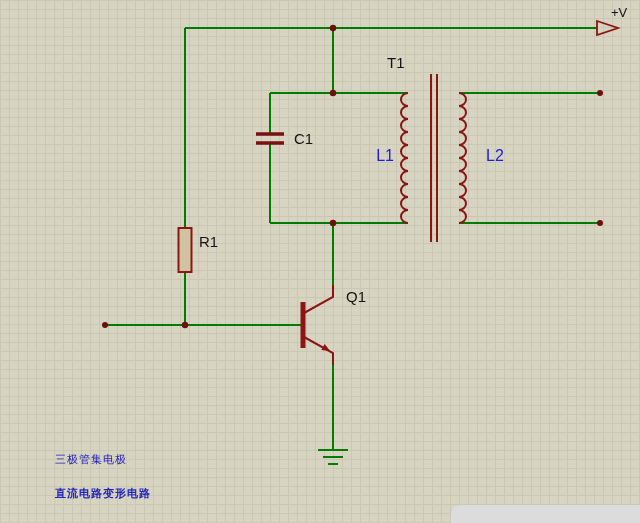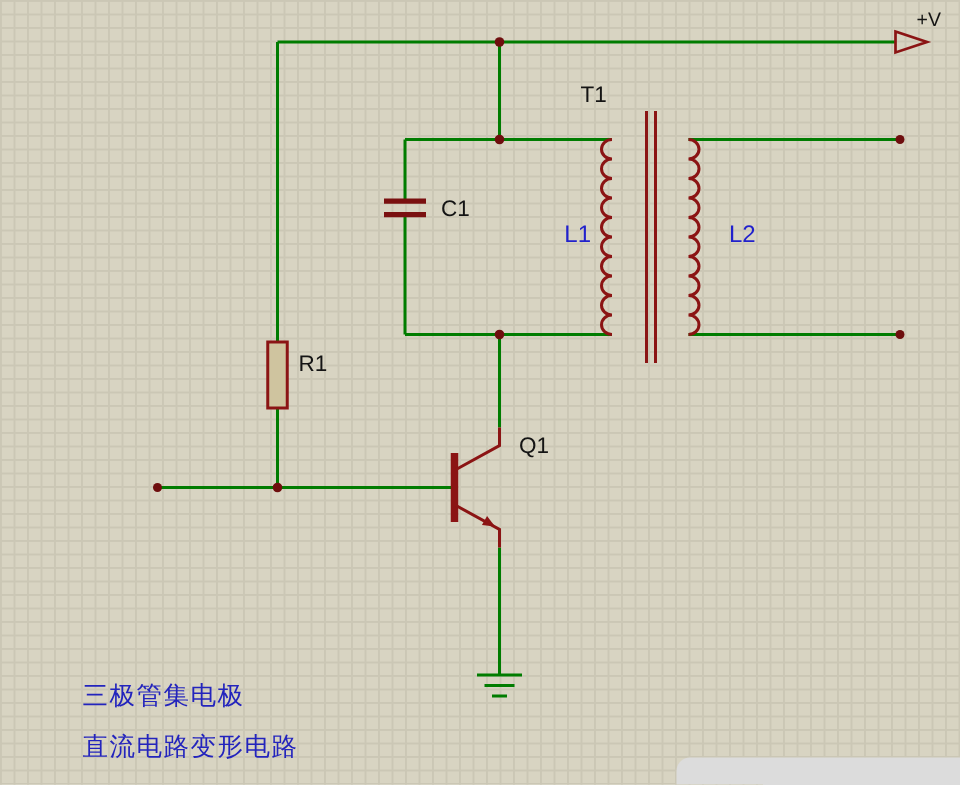--- a/index.html
+++ b/index.html
@@ -12,26 +12,26 @@
     background-image:
       linear-gradient(to right, #cbc7b5 1px, transparent 1px),
       linear-gradient(to bottom, #cbc7b5 1px, transparent 1px);
     background-size:9px 9px;
   }
   .canvas svg{position:absolute;left:0;top:0;display:block;}
   .caption{
     position:absolute;
     left:55px;
     color:#2324bd;
-    font-size:17px;
+    font-size:11px;
     letter-spacing:1px;
     white-space:nowrap;
   }
   .caption.l1{top:452px;}
-  .caption.l2{top:486px;}
+  .caption.l2{top:486px;font-weight:bold;}
   .watermark{
     position:absolute;
     left:451px;top:505px;
     width:189px;height:18px;
     background:#dcdcdc;
     border-radius:9px 0 0 0;
   }
   text{font-family:"Liberation Sans","DejaVu Sans",sans-serif;}
 </style>
 </head>

